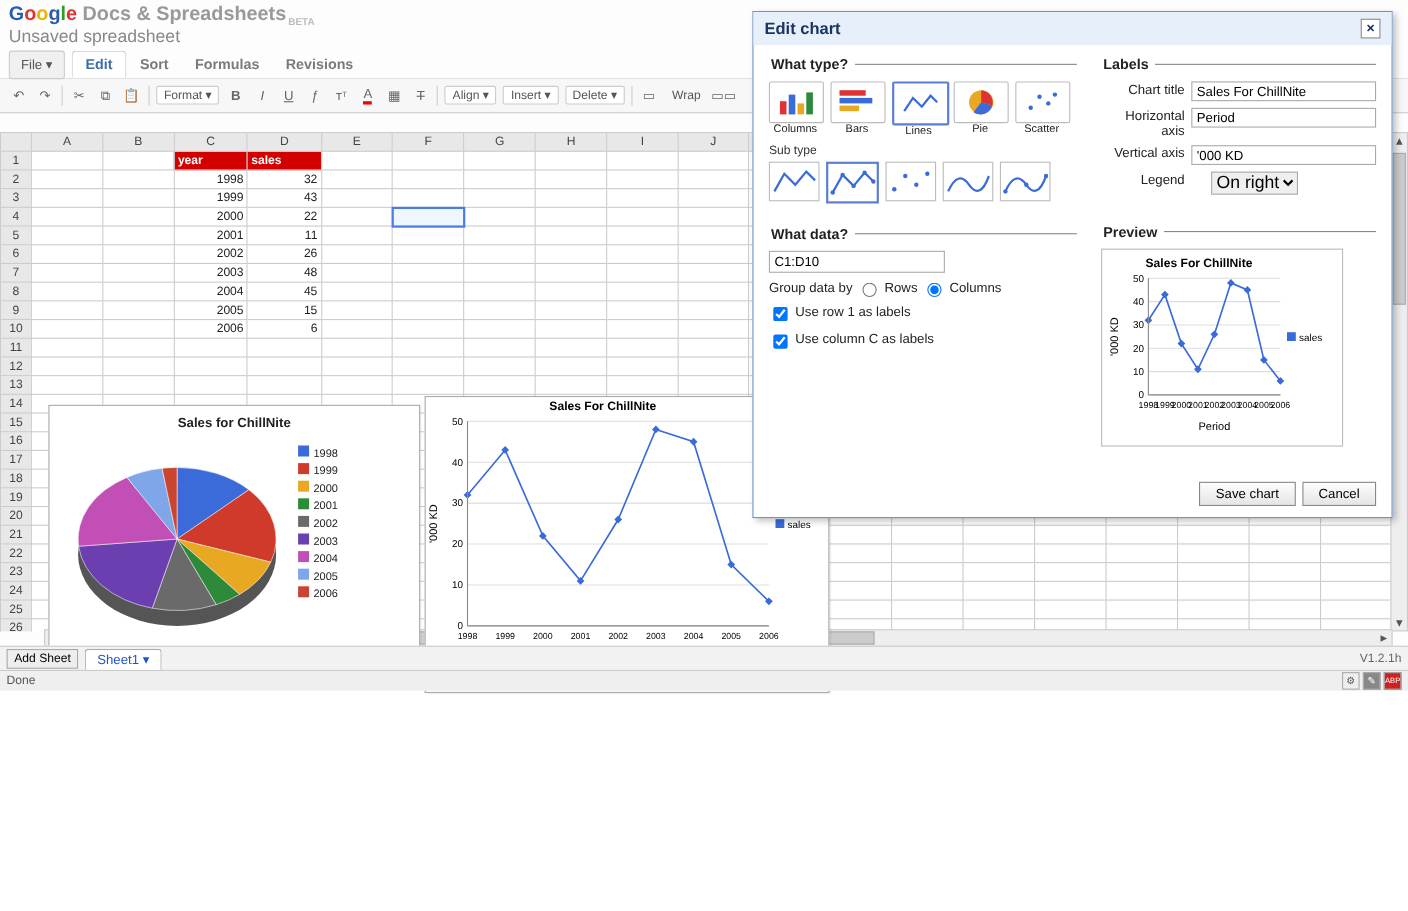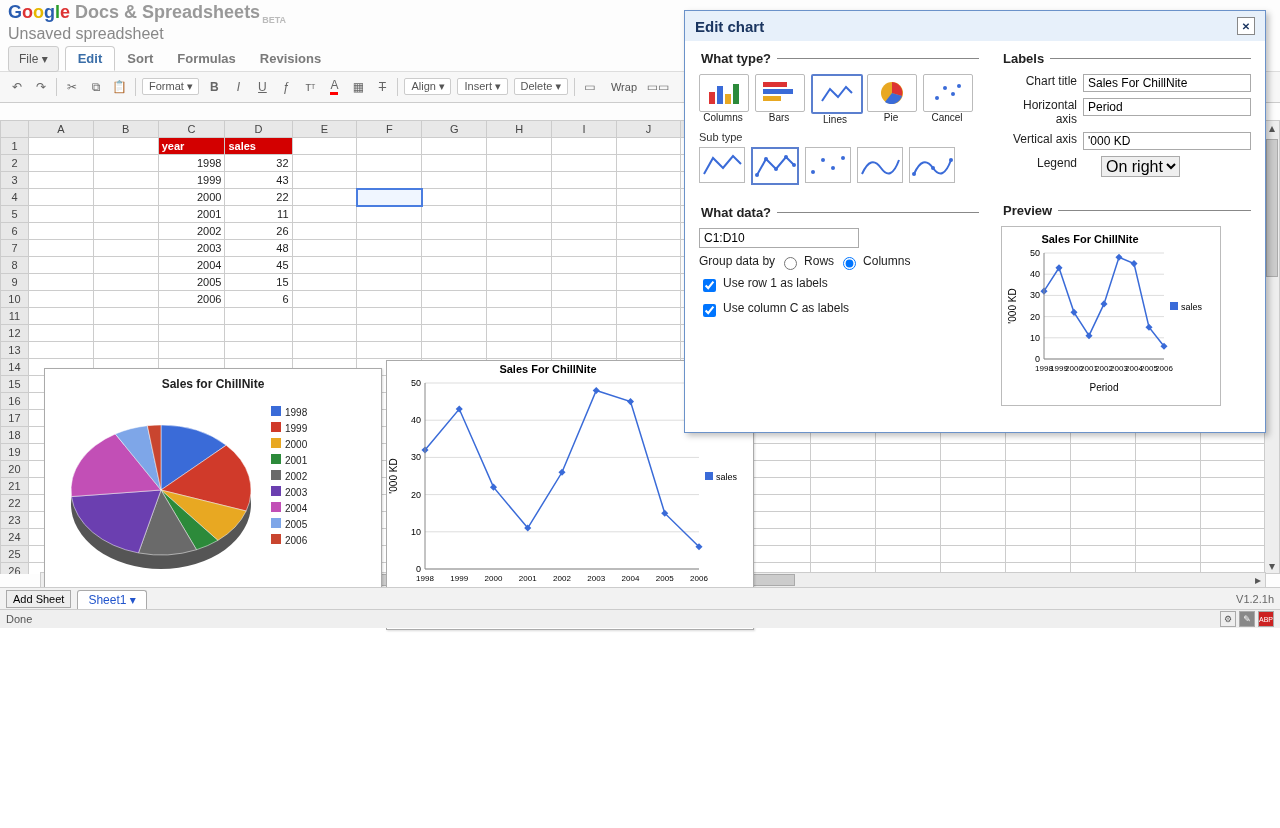--- a/index.html
+++ b/index.html
@@ -1080,21 +1080,21 @@
               </div>
               <div class="type-opt ">
                 <div class="ico">
                   <svg width="34" height="26">
                     <circle cx="6" cy="18" r="2" fill="#3a6bd8"></circle>
                     <circle cx="14" cy="8" r="2" fill="#3a6bd8"></circle>
                     <circle cx="22" cy="14" r="2" fill="#3a6bd8"></circle>
                     <circle cx="28" cy="6" r="2" fill="#3a6bd8"></circle>
                   </svg>
                 </div>
-                <div>Cancel</div>
+                <div>Scatter</div>
               </div>
             </div>
           <div class="sublabel">Sub type</div>
           <div class="sub-row" id="sub-row">
               <div class="sub-opt ">
                 <svg width="42" height="30">
                   <polyline points="3,24 12,8 22,18 32,6 40,14" fill="none" stroke="#3a6bd8" stroke-width="2"></polyline>
                 </svg>
               </div>
               <div class="sub-opt sel">
@@ -1209,20 +1209,24 @@
                 <line x1="38" y1="128" x2="158" y2="128" stroke="#888"></line>
                 <text x="98" y="160" text-anchor="middle" font-size="10">Period</text>
                 <text x="10" y="75" text-anchor="middle" font-size="10" transform="rotate(-90 10 75)">'000 KD</text>
                 <rect x="164" y="71" width="8" height="8" fill="#3a6bd8"></rect>
                 <text x="175" y="79" font-size="9">sales</text>
               </svg>
           </div>
         </fieldset>
       </div>
     </div>
+    <div class="dlg-buttons">
+      <button>Save chart</button>
+      <button>Cancel</button>
+    </div>
   </div>
 
   <div class="footer">
     <button class="addbtn">Add Sheet</button>
     <span class="sheet-tab">Sheet1 ▾</span>
     <span class="ver">V1.2.1h</span>
   </div>
   <div class="statusbar">
     <span>Done</span>
     <span class="tray">

